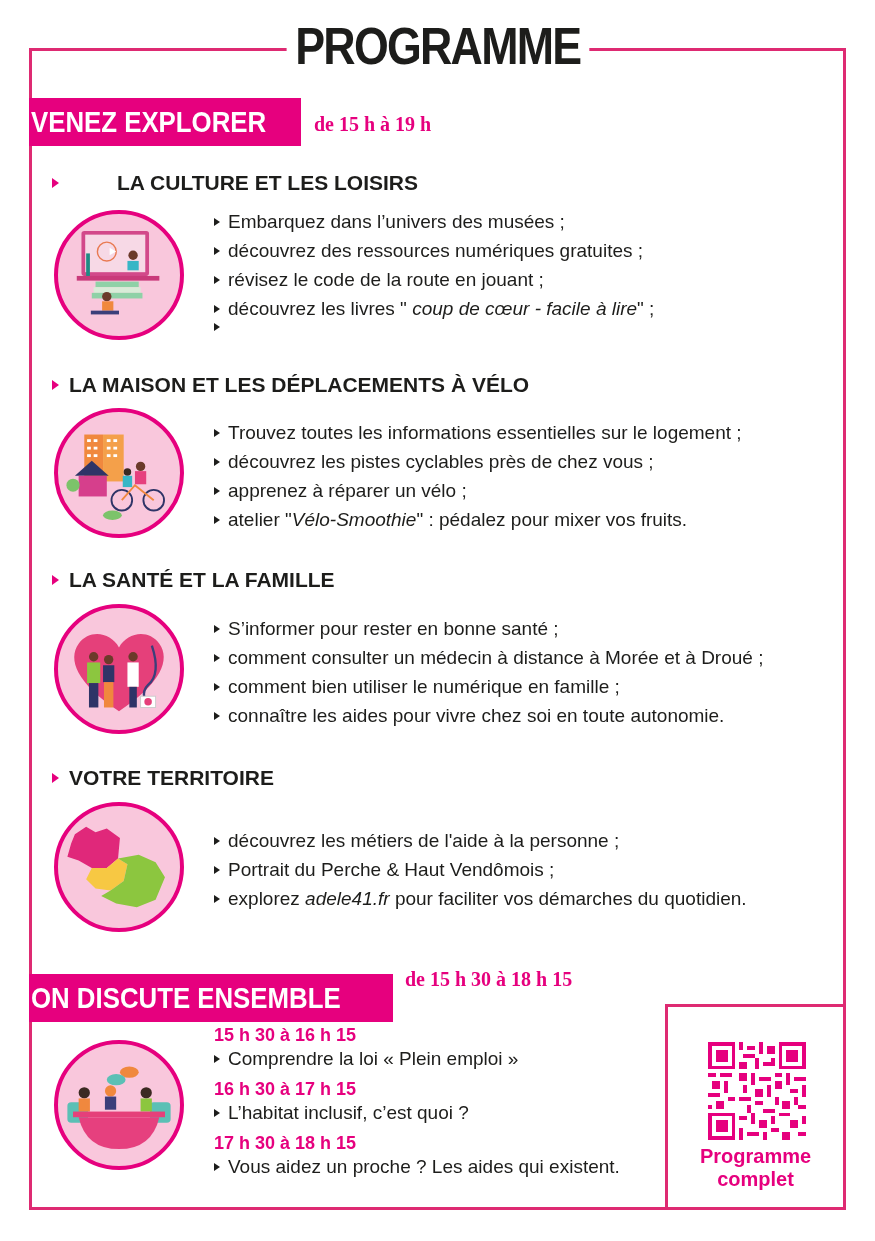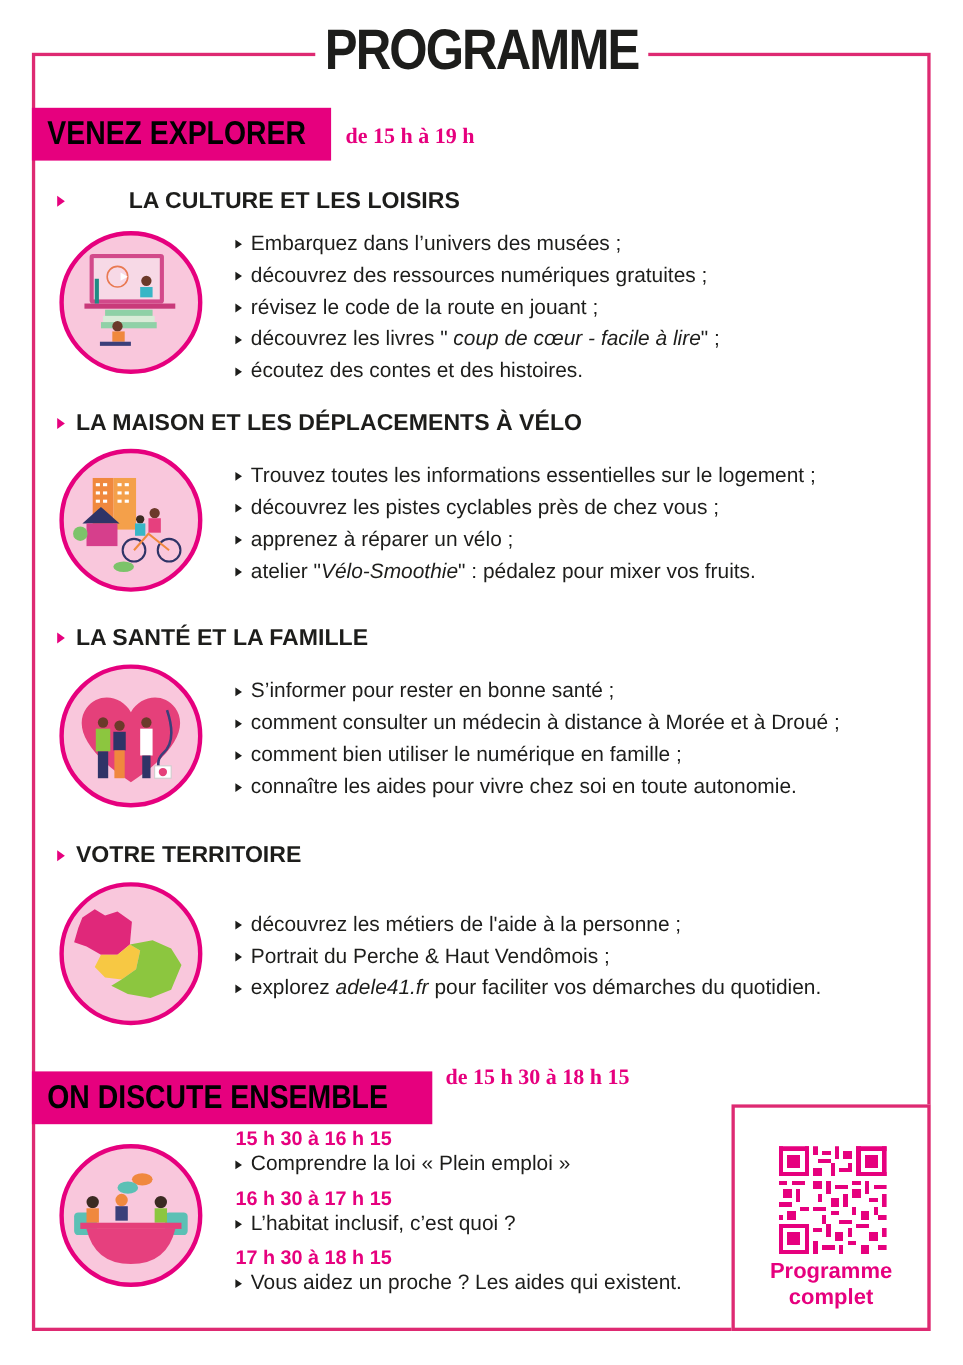--- a/index.html
+++ b/index.html
@@ -16,22 +16,22 @@
   }
   .page-title span {
     display: inline-block; background: #fff; padding: 0 10px;
     font-family: "Liberation Sans", sans-serif; font-weight: 700;
     font-size: 52px; letter-spacing: -2px; color: #1d1d1b; line-height: 60px;
     transform: scaleX(0.86);
   }
 
   .label-bar {
     position: absolute; left: 29px; height: 48px; background: #e6007e;
-    color: #000000; font-family: "Liberation Sans", sans-serif; font-weight: 700;
-    font-size: 30px; line-height: 48px; padding: 0 14px;
+    color: #ffffff; font-family: "Liberation Sans", sans-serif; font-weight: 700;
+    font-size: 30px; line-height: 48px; padding: 0 2px;
     white-space: nowrap;
   }
   .label-bar .txt { display: inline-block; transform: scaleX(0.86); transform-origin: left center; }
   .time-range {
     position: absolute; color: #e6007e; font-family: Liberation Serif, serif;
     font-weight: 700; font-size: 20px; white-space: nowrap;
   }
 
   .section-heading {
     position: absolute; left: 52px; font-family: "Liberation Sans", sans-serif;
@@ -124,21 +124,20 @@
       <span class="tri dark"></span>
       <span>découvrez des ressources numériques gratuites ;</span>
     </li>
   <li>
       <span class="tri dark"></span>
       <span>révisez le code de la route en jouant ;</span>
     </li>
   <li><span class="tri dark"></span><span>découvrez les livres "</span>&nbsp;<em>coup de cœur - facile à lire</em><span>" ;</span></li>
   <li>
       <span class="tri dark"></span>
-      <span>écoutez des contes et des histoires.</span>
     </li>
 </ul>
 
 <div class="section-heading" style="top:373px;">
   <span class="tri"></span>
   <span>LA MAISON ET LES DÉPLACEMENTS À VÉLO</span>
 </div>
 <div class="icon-circle" style="top:408px;">
   <svg viewBox="0 0 130 130">
     <rect x="28" y="24" width="20" height="50" fill="#f0883e"></rect>

